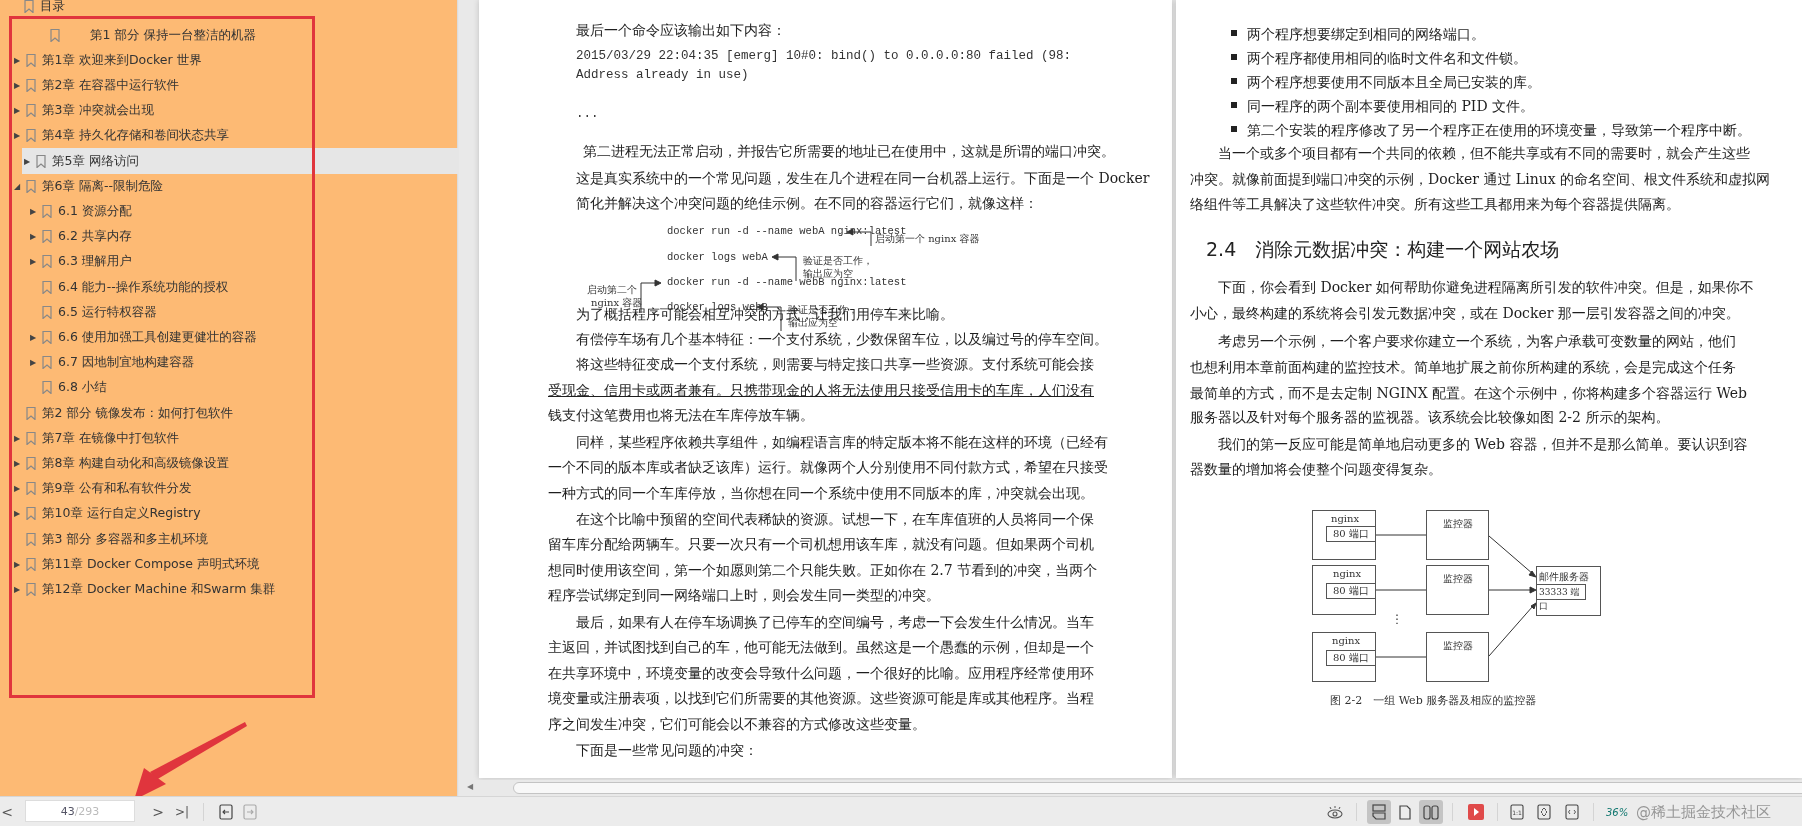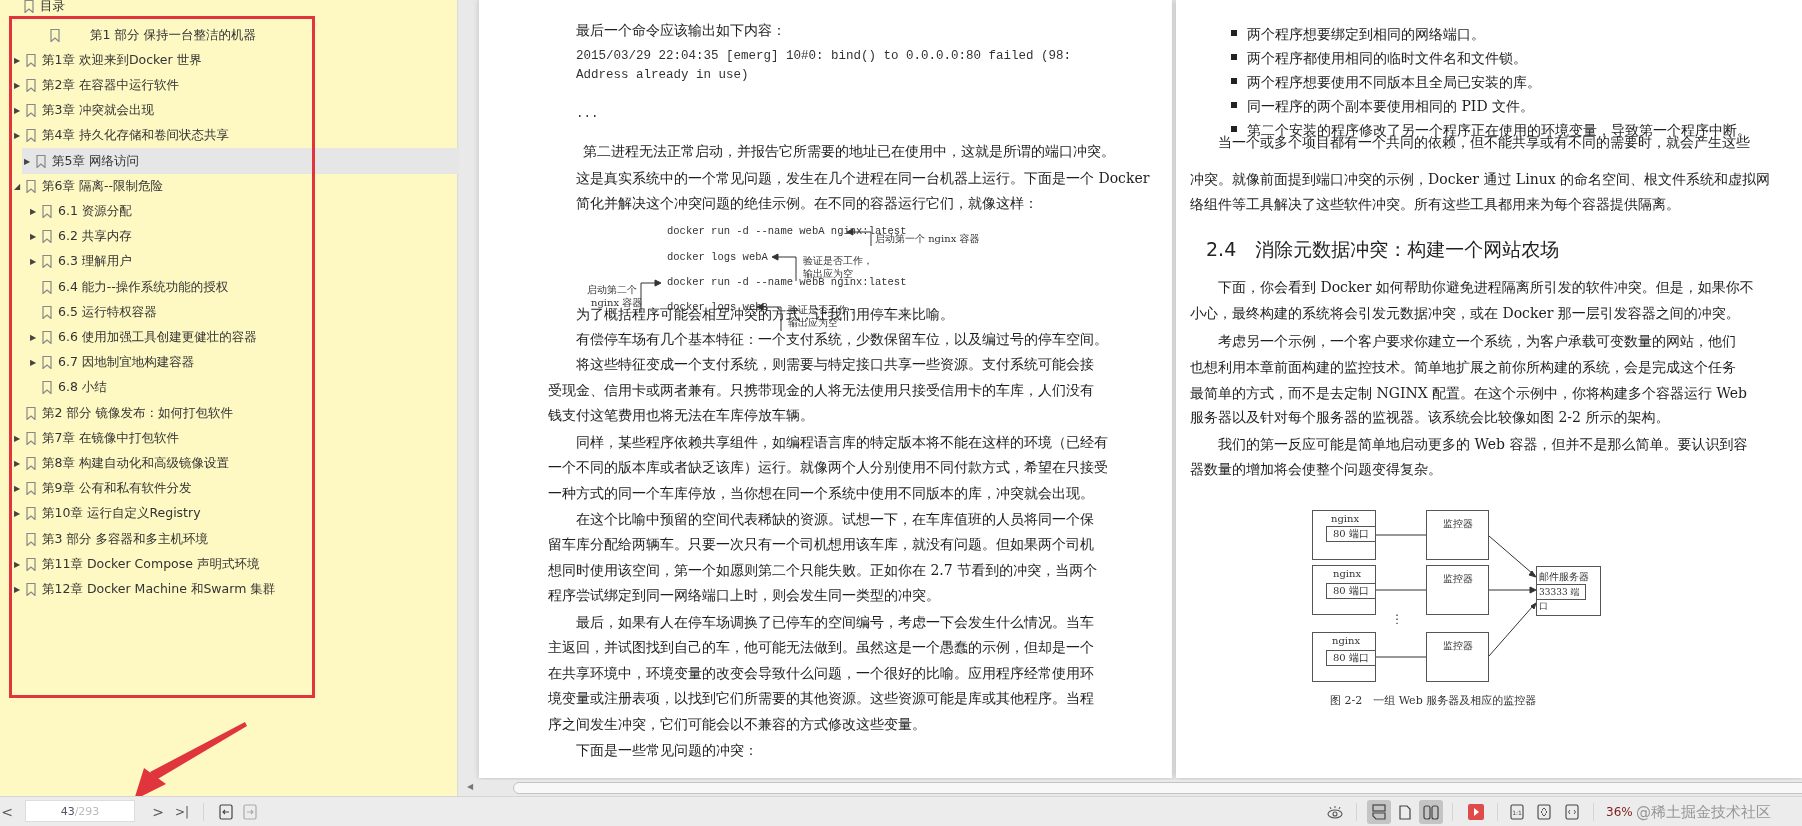--- a/index.html
+++ b/index.html
@@ -1,20 +1,20 @@
 <!DOCTYPE html>
 <html><head>
 <meta charset="utf-8">
 <style>
   * { box-sizing: border-box; margin: 0; padding: 0; }
   html, body { width: 1802px; height: 826px; overflow: hidden; background: #e6e6e6; font-family: "DejaVu Sans", "Liberation Sans", sans-serif; }
   #app { position: relative; width: 1802px; height: 826px; }
 
   
-  #sidebar { position: absolute; left: 0; top: 0; width: 458px; height: 796px; background: #fef9c3; border-right: 1px solid #dcdcdc; }
+  #sidebar { position: absolute; left: 0; top: 0; width: 458px; height: 796px; background: #fdba74; border-right: 1px solid #dcdcdc; }
   .toc-item { position: absolute; left: 0; height: 26px; display: flex; align-items: center; font-size: 12.5px; color: #333; white-space: nowrap; }
   .toc-item.highlight { background: #e6e6e6; }
   .toc-caret { width: 10px; height: 10px; display: inline-flex; align-items: center; justify-content: center; color: #444; font-size: 8px; }
   .toc-bm { width: 10px; height: 13px; margin: 0 6px 0 4px; display: inline-block; }
   .toc-bm svg { display: block; }
   #red-box { position: absolute; left: 9px; top: 16px; width: 306px; height: 682px; border: 3px solid #e0353d; pointer-events: none; }
   #red-arrow { position: absolute; left: 120px; top: 720px; pointer-events: none; }
 
   
   #doc-area { position: absolute; left: 459px; top: 0; width: 1343px; height: 796px; background: #e9e9e9; overflow: hidden; }
@@ -41,21 +41,21 @@
 
   
   #statusbar { position: absolute; left: 0; top: 796px; width: 1802px; height: 30px; background: #ececec; border-top: 1px solid #d6d6d6; display: flex; align-items: center; }
   .sb-btn { position: absolute; top: 0; height: 30px; display: flex; align-items: center; justify-content: center; color: #555; font-size: 14px; }
   #page-input { position: absolute; left: 25px; top: 3px; width: 110px; height: 22px; background: #fff; border: 1px solid #ddd; display: flex; align-items: center; justify-content: center; font-size: 11px; }
   #page-current { color: #556; }
   #page-total { color: #bbb; }
   .sb-sep { position: absolute; top: 6px; width: 1px; height: 18px; background: #d4d4d4; }
   .view-btn { position: absolute; top: 3px; width: 24px; height: 24px; border-radius: 3px; display: flex; align-items: center; justify-content: center; }
   .view-btn.active { background: #c4c4c4; }
-  #zoom-level { position: absolute; left: 1606px; top: 0; height: 30px; display: flex; align-items: center; font-size: 12px; color: #7f1d1d; }
+  #zoom-level { position: absolute; left: 1606px; top: 0; height: 30px; display: flex; align-items: center; font-size: 10px; color: #0f766e; font-style: italic; }
   #watermark { position: absolute; left: 1636px; top: 0; height: 30px; display: flex; align-items: center; font-size: 15px; color: rgba(80,80,80,0.55); white-space: nowrap; }
 </style>
 </head>
 <body>
 
 <div id="app">
 
   <div id="sidebar">
     <div class="toc-item" style="top:-7px; left:20px;">
       <span class="toc-bm">
@@ -316,21 +316,21 @@
         <div class="fig-text" style="left:309px; top:303px;">验证是否工作，</div>
         <div class="fig-text" style="left:309px; top:316px;">输出应为空</div>
         <div class="fig-text" style="left:108px; top:283px;">启动第二个</div>
         <div class="fig-text" style="left:112px; top:296px;">nginx 容器</div>
       </div>
 
       <div id="left-paras">
           <div class="p-text" style="left: 69px; top: 299.7px;">　　为了概括程序可能会相互冲突的方式，让我们用停车来比喻。</div>
           <div class="p-text" style="left: 69px; top: 324.9px;">　　有偿停车场有几个基本特征：一个支付系统，少数保留车位，以及编过号的停车空间。</div>
           <div class="p-text" style="left: 69px; top: 350.1px;">　　将这些特征变成一个支付系统，则需要与特定接口共享一些资源。支付系统可能会接</div>
-          <div class="p-text" style="left: 69px; top: 376.2px;">受现金、信用卡或两者兼有。只携带现金的人将无法使用只接受信用卡的车库，人们没有</div>
+          <div class="p-text" style="left: 69px; top: 376.2px; text-decoration: underline;">受现金、信用卡或两者兼有。只携带现金的人将无法使用只接受信用卡的车库，人们没有</div>
           <div class="p-text" style="left: 69px; top: 401.4px;">钱支付这笔费用也将无法在车库停放车辆。</div>
           <div class="p-text" style="left: 69px; top: 427.5px;">　　同样，某些程序依赖共享组件，如编程语言库的特定版本将不能在这样的环境（已经有</div>
           <div class="p-text" style="left: 69px; top: 452.7px;">一个不同的版本库或者缺乏该库）运行。就像两个人分别使用不同付款方式，希望在只接受</div>
           <div class="p-text" style="left: 69px; top: 478.8px;">一种方式的同一个车库停放，当你想在同一个系统中使用不同版本的库，冲突就会出现。</div>
           <div class="p-text" style="left: 69px; top: 504.9px;">　　在这个比喻中预留的空间代表稀缺的资源。试想一下，在车库值班的人员将同一个保</div>
           <div class="p-text" style="left: 69px; top: 530.1px;">留车库分配给两辆车。只要一次只有一个司机想用该车库，就没有问题。但如果两个司机</div>
           <div class="p-text" style="left: 69px; top: 556.2px;">想同时使用该空间，第一个如愿则第二个只能失败。正如你在 2.7 节看到的冲突，当两个</div>
           <div class="p-text" style="left: 69px; top: 581.4px;">程序尝试绑定到同一网络端口上时，则会发生同一类型的冲突。</div>
           <div class="p-text" style="left: 69px; top: 607.5px;">　　最后，如果有人在停车场调换了已停车的空间编号，考虑一下会发生什么情况。当车</div>
           <div class="p-text" style="left: 69px; top: 632.7px;">主返回，并试图找到自己的车，他可能无法做到。虽然这是一个愚蠢的示例，但却是一个</div>
@@ -343,21 +343,21 @@
 
     <div class="page" id="page-right">
       <div id="right-bullets">
           <div class="bullet" style="left: 55px; top: 22px;">两个程序想要绑定到相同的网络端口。</div>
           <div class="bullet" style="left: 55px; top: 46px;">两个程序都使用相同的临时文件名和文件锁。</div>
           <div class="bullet" style="left: 55px; top: 70px;">两个程序想要使用不同版本且全局已安装的库。</div>
           <div class="bullet" style="left: 55px; top: 94px;">同一程序的两个副本要使用相同的 PID 文件。</div>
           <div class="bullet" style="left: 55px; top: 118px;">第二个安装的程序修改了另一个程序正在使用的环境变量，导致第一个程序中断。</div>
         </div>
       <div id="right-para1">
-          <div class="p-text" style="left: 14px; top: 128px;">　　当一个或多个项目都有一个共同的依赖，但不能共享或有不同的需要时，就会产生这些</div>
+          <div class="p-text" style="left: 14px; top: 140px; font-family: Liberation Mono, monospace;">　　当一个或多个项目都有一个共同的依赖，但不能共享或有不同的需要时，就会产生这些</div>
           <div class="p-text" style="left: 14px; top: 165px;">冲突。就像前面提到端口冲突的示例，Docker 通过 Linux 的命名空间、根文件系统和虚拟网</div>
           <div class="p-text" style="left: 14px; top: 190px;">络组件等工具解决了这些软件冲突。所有这些工具都用来为每个容器提供隔离。</div>
         </div>
       <div class="section-heading" style="left:30px; top:237px;">2.4　消除元数据冲突：构建一个网站农场</div>
       <div id="right-paras">
           <div class="p-text" style="left: 14px; top: 273px;">　　下面，你会看到 Docker 如何帮助你避免进程隔离所引发的软件冲突。但是，如果你不</div>
           <div class="p-text" style="left: 14px; top: 299px;">小心，最终构建的系统将会引发元数据冲突，或在 Docker 那一层引发容器之间的冲突。</div>
           <div class="p-text" style="left: 14px; top: 327px;">　　考虑另一个示例，一个客户要求你建立一个系统，为客户承载可变数量的网站，他们</div>
           <div class="p-text" style="left: 14px; top: 353px;">也想利用本章前面构建的监控技术。简单地扩展之前你所构建的系统，会是完成这个任务</div>
           <div class="p-text" style="left: 14px; top: 379px;">最简单的方式，而不是去定制 NGINX 配置。在这个示例中，你将构建多个容器运行 Web</div>

